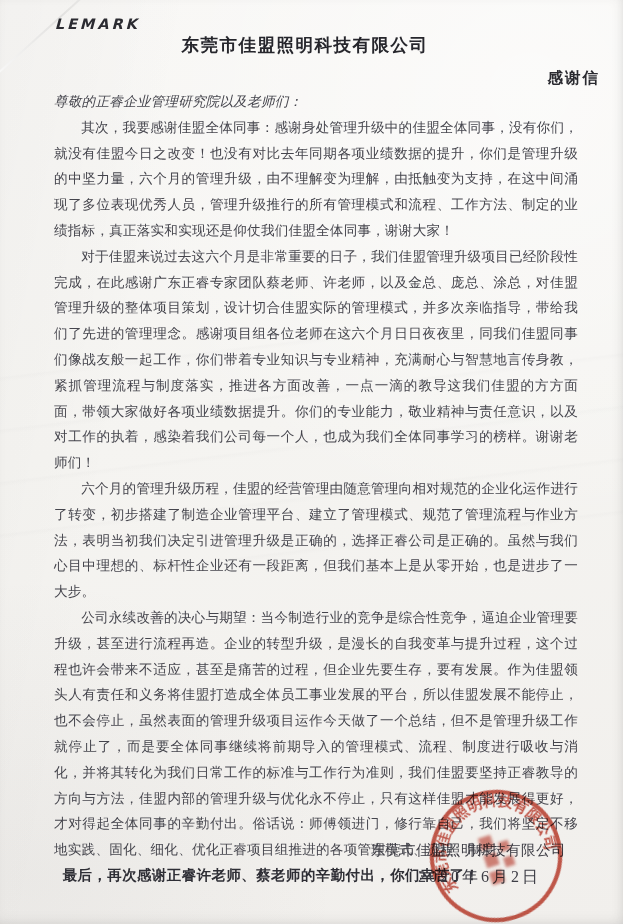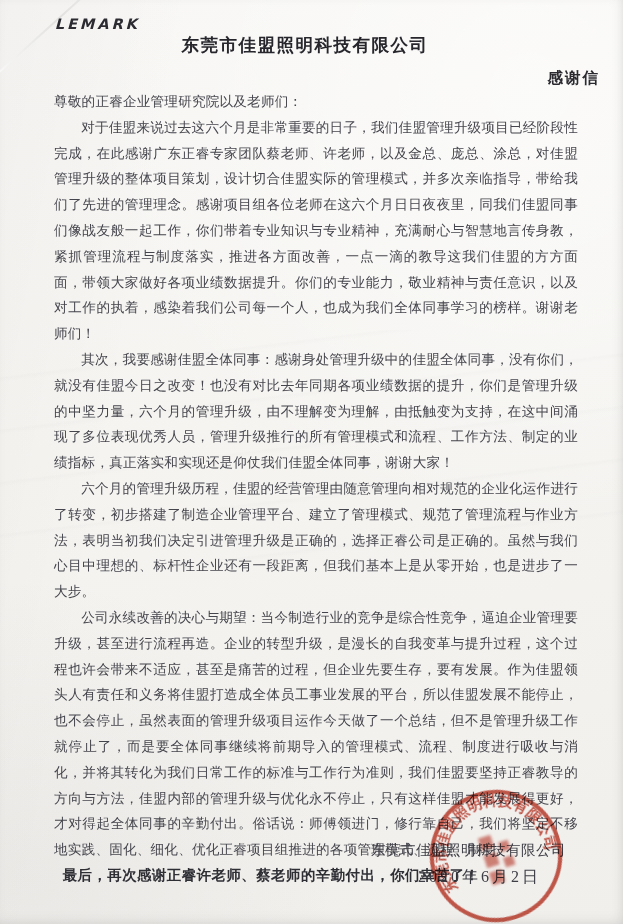--- a/index.html
+++ b/index.html
@@ -42,21 +42,21 @@
   .letter-title{
     position:absolute;left:0;top:68px;width:600px;text-align:right;
     font-size:15.5px;font-weight:700;letter-spacing:2px;color:#2a2a30;
   }
   .letter-body{
     position:absolute;left:54px;top:89px;width:524px;
     font-size:13.6px;line-height:25.8px;letter-spacing:0.2px;
     text-align:justify;color:#45454d;
   }
   .letter-body p{margin:0;text-indent:2em;}
-  .salutation{text-indent:0 !important;}
+  .salutation{text-indent:0 !important;font-style:italic;}
   .closing{
     font-weight:700;font-size:14.4px;color:#2e2e35;
     text-indent:0.6em !important;letter-spacing:0.5px;
   }
   .sig-company{
     position:absolute;left:371px;top:841px;
     font-size:14.5px;letter-spacing:0.5px;color:#3e3e46;
   }
   .sig-date{
     position:absolute;left:418px;top:867px;
@@ -77,22 +77,22 @@
   <div class="crease-mid"></div>
 
   <div class="logo">LEMARK</div>
 
   <div class="company-title">东莞市佳盟照明科技有限公司</div>
 
   <div class="letter-title">感谢信</div>
 
   <div class="letter-body">
     <p class="salutation">尊敬的正睿企业管理研究院以及老师们：</p>
+    <p>其次，我要感谢佳盟全体同事：感谢身处管理升级中的佳盟全体同事，没有你们，就没有佳盟今日之改变！也没有对比去年同期各项业绩数据的提升，你们是管理升级的中坚力量，六个月的管理升级，由不理解变为理解，由抵触变为支持，在这中间涌现了多位表现优秀人员，管理升级推行的所有管理模式和流程、工作方法、制定的业绩指标，真正落实和实现还是仰仗我们佳盟全体同事，谢谢大家！</p>
     <p>对于佳盟来说过去这六个月是非常重要的日子，我们佳盟管理升级项目已经阶段性完成，在此感谢广东正睿专家团队蔡老师、许老师，以及金总、庞总、涂总，对佳盟管理升级的整体项目策划，设计切合佳盟实际的管理模式，并多次亲临指导，带给我们了先进的管理理念。感谢项目组各位老师在这六个月日日夜夜里，同我们佳盟同事们像战友般一起工作，你们带着专业知识与专业精神，充满耐心与智慧地言传身教，紧抓管理流程与制度落实，推进各方面改善，一点一滴的教导这我们佳盟的方方面面，带领大家做好各项业绩数据提升。你们的专业能力，敬业精神与责任意识，以及对工作的执着，感染着我们公司每一个人，也成为我们全体同事学习的榜样。谢谢老师们！</p>
-    <p>其次，我要感谢佳盟全体同事：感谢身处管理升级中的佳盟全体同事，没有你们，就没有佳盟今日之改变！也没有对比去年同期各项业绩数据的提升，你们是管理升级的中坚力量，六个月的管理升级，由不理解变为理解，由抵触变为支持，在这中间涌现了多位表现优秀人员，管理升级推行的所有管理模式和流程、工作方法、制定的业绩指标，真正落实和实现还是仰仗我们佳盟全体同事，谢谢大家！</p>
     <p>六个月的管理升级历程，佳盟的经营管理由随意管理向相对规范的企业化运作进行了转变，初步搭建了制造企业管理平台、建立了管理模式、规范了管理流程与作业方法，表明当初我们决定引进管理升级是正确的，选择正睿公司是正确的。虽然与我们心目中理想的、标杆性企业还有一段距离，但我们基本上是从零开始，也是进步了一大步。</p>
     <p>公司永续改善的决心与期望：当今制造行业的竞争是综合性竞争，逼迫企业管理要升级，甚至进行流程再造。企业的转型升级，是漫长的自我变革与提升过程，这个过程也许会带来不适应，甚至是痛苦的过程，但企业先要生存，要有发展。作为佳盟领头人有责任和义务将佳盟打造成全体员工事业发展的平台，所以佳盟发展不能停止，也不会停止，虽然表面的管理升级项目运作今天做了一个总结，但不是管理升级工作就停止了，而是要全体同事继续将前期导入的管理模式、流程、制度进行吸收与消化，并将其转化为我们日常工作的标准与工作行为准则，我们佳盟要坚持正睿教导的方向与方法，佳盟内部的管理升级与优化永不停止，只有这样佳盟才能发展得更好，才对得起全体同事的辛勤付出。俗话说：师傅领进门，修行靠自己，我们将坚定不移地实践、固化、细化、优化正睿项目组推进的各项管理模式、流程、制度。</p>
     <p class="closing">最后，再次感谢正睿许老师、蔡老师的辛勤付出，你们幸苦了！</p>
   </div>
 
   <div class="sig-company">东莞市佳盟照明科技有限公司</div>
   <div class="sig-date">2020年6月2日</div>
 
   <svg class="stamp" viewBox="0 0 140 140" width="140" height="140" xmlns="http://www.w3.org/2000/svg">
     <defs>

